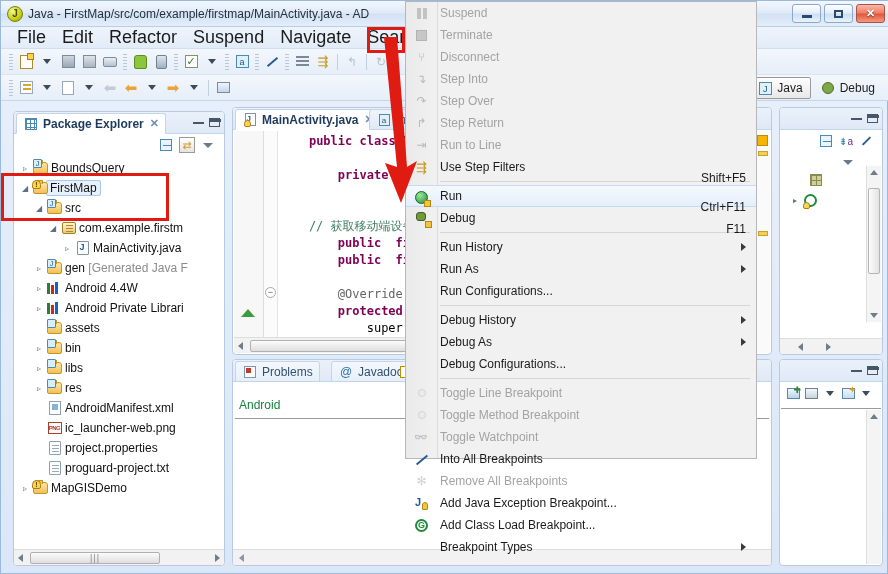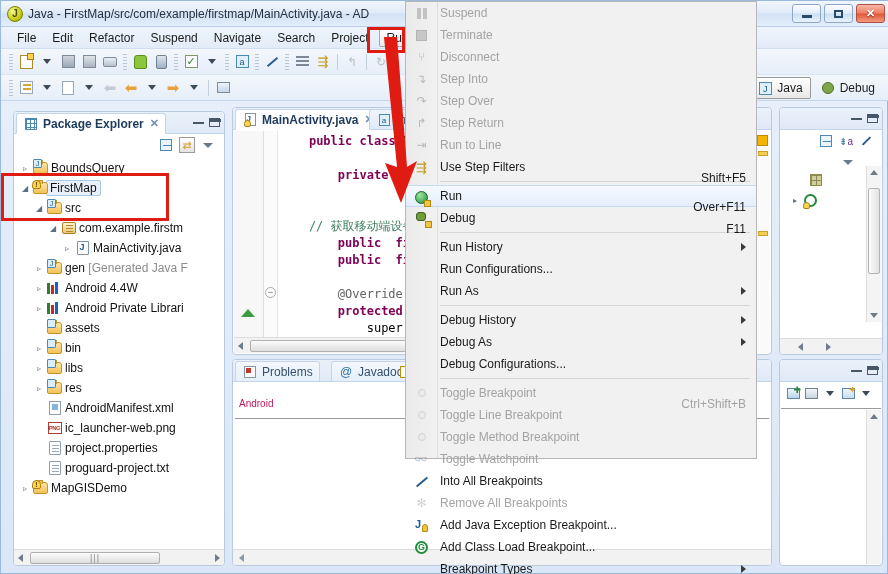--- a/index.html
+++ b/index.html
@@ -51,21 +51,21 @@
               text-shadow: 0 1px 1px #7a2a18; }
 
   
   .menubar {
     position: absolute; left: 0; top: 26px; width: 888px; height: 22px;
     display: flex; align-items: center; padding-left: 8px;
     background: linear-gradient(to bottom, #eef4fc, #e2ecf8);
     border-bottom: 1px solid #cfdff0;
   }
   .menu-item {
-    padding: 2px 8px; font-size: 12px; color: #1b1b1b; cursor: default;
+    padding: 2px 8px; font-size: 18px; color: #1b1b1b; cursor: default;
     white-space: nowrap;
     text-align: center;
   }
   .menu-item.boxed {
     border: 1px solid #a9a9a9; border-radius: 2px;
     background: linear-gradient(to bottom, #fdfdfd, #ebebeb);
     padding: 1px 7px; margin: 0 2px;
   }
   .run-highlight {
     position: absolute; left: 366px; top: 26px; width: 38px; height: 26px;
@@ -656,21 +656,21 @@
           <span>Problems</span>
         </div>
         <div class="view-tab inactive" style="left:98px;background:linear-gradient(#f4f8fd,#e6eff9);">
           <span class="mini-ico" style="color:#2c6fa8;font-size:12px;">@</span>
           <span>Javadoc</span>
         </div>
         <div style="position:absolute;left:165px;top:4px;" class="mini-ico">
           <span style="display:block;width:12px;height:12px;background:#fff;border:1px solid #c08c00;"></span>
         </div>
       </div>
-      <div style="position:absolute;left:6px;top:38px;font-size:10px;color:#be185d;">Android</div>
+      <div style="position:absolute;left:6px;top:38px;font-size:12px;color:#15803d;">Android</div>
       <div style="position:absolute;left:2px;top:58px;right:2px;height:1px;background:#9a9a9a;"></div>
       <div class="hscroll" style="border-radius:0 0 3px 3px;">
         <div class="hs-arrow" style="left:6px;border-right:5px solid #8b98a6;"></div>
       </div>
     </div>
 
     <div class="view" style="left:778px; top:6px; width:104px; height:248px;">
       <div class="view-tabbar">
         <div class="view-ctrls">
           <div class="ctrl-min"></div>
@@ -816,64 +816,57 @@
           <span class="rm-accel">Shift+F5</span>
         </div>
         <div class="rm-sep"></div>
         <div class="rm-item hilite">
           <span class="rm-ico">
             <span style="display:block;width:13px;height:13px;border-radius:50%;background:radial-gradient(circle at 35% 30%,#9ee89e,#1e8c3a);border:1px solid #11661f;position:relative;">
               <span style="position:absolute;right:-4px;bottom:-4px;width:7px;height:7px;background:#f2c53d;border:1px solid #b08a12;"></span>
             </span>
           </span>
           <span>Run</span>
-          <span class="rm-accel">Over+F11</span>
+          <span class="rm-accel">Ctrl+F11</span>
         </div>
         <div class="rm-item">
           <span class="rm-ico">
             <span style="display:block;width:12px;height:12px;position:relative;">
               <span style="display:block;width:10px;height:9px;border-radius:40%;background:#6f9b3a;border:1px solid #42601f;"></span>
               <span style="position:absolute;right:-4px;bottom:-4px;width:7px;height:7px;background:#f2c53d;border:1px solid #b08a12;"></span>
             </span>
           </span>
           <span>Debug</span>
           <span class="rm-accel">F11</span>
         </div>
         <div class="rm-sep"></div>
         <div class="rm-item">
           <span>Run History</span>
           <span class="rm-sub"></span>
         </div>
         <div class="rm-item">
-          <span>Run Configurations...</span>
-        </div>
-        <div class="rm-item">
           <span>Run As</span>
           <span class="rm-sub"></span>
         </div>
+        <div class="rm-item">
+          <span>Run Configurations...</span>
+        </div>
         <div class="rm-sep"></div>
         <div class="rm-item">
           <span>Debug History</span>
           <span class="rm-sub"></span>
         </div>
         <div class="rm-item">
           <span>Debug As</span>
           <span class="rm-sub"></span>
         </div>
         <div class="rm-item">
           <span>Debug Configurations...</span>
         </div>
         <div class="rm-sep"></div>
-        <div class="rm-item disabled">
-          <span class="rm-ico">
-            <span class="dot-bp" style="opacity:.45;"></span>
-          </span>
-          <span>Toggle Breakpoint</span>
-          <span class="rm-accel">Ctrl+Shift+B</span>
-        </div>
         <div class="rm-item disabled">
           <span class="rm-ico">
             <span class="dot-bp" style="opacity:.45;"></span>
           </span>
           <span>Toggle Line Breakpoint</span>
         </div>
         <div class="rm-item disabled">
           <span class="rm-ico">
             <span class="dot-bp" style="opacity:.45;"></span>
           </span>

